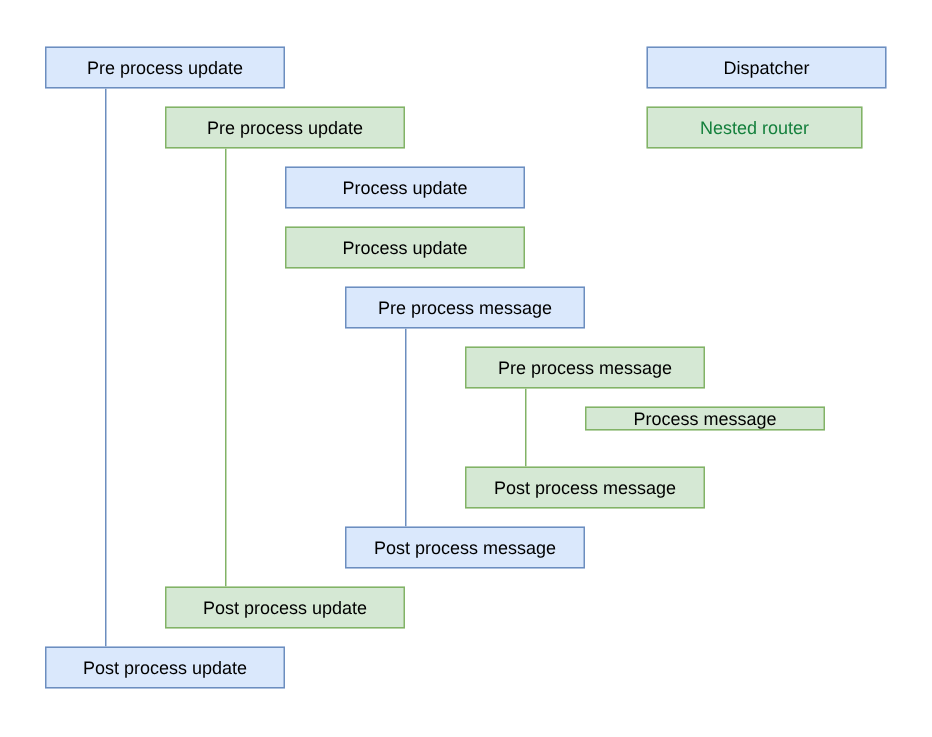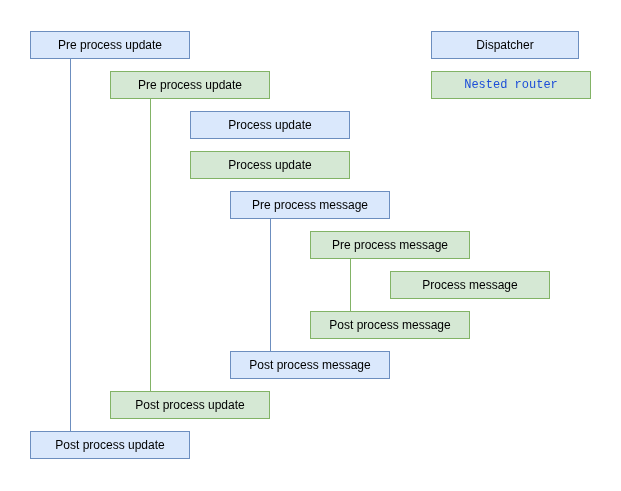--- a/index.html
+++ b/index.html
@@ -53,34 +53,34 @@
     </div>
     <div class="node" style="left: 190px; top: 151px; width: 160px; height: 28px; background: rgb(213, 232, 212); border-color: rgb(130, 179, 102); color: rgb(0, 0, 0);">
       <span>Process update</span>
     </div>
     <div class="node" style="left: 230px; top: 191px; width: 160px; height: 28px; background: rgb(218, 232, 252); border-color: rgb(108, 142, 191); color: rgb(0, 0, 0);">
       <span>Pre process message</span>
     </div>
     <div class="node" style="left: 310px; top: 231px; width: 160px; height: 28px; background: rgb(213, 232, 212); border-color: rgb(130, 179, 102); color: rgb(0, 0, 0);">
       <span>Pre process message</span>
     </div>
-    <div class="node" style="left: 390px; top: 271px; width: 160px; height: 28px; background: rgb(213, 232, 212); border-color: rgb(130, 179, 102); color: rgb(0, 0, 0); text-align: right;">
+    <div class="node" style="left: 390px; top: 271px; width: 160px; height: 16px; background: rgb(213, 232, 212); border-color: rgb(130, 179, 102); color: rgb(0, 0, 0); text-align: right;">
       <span>Process message</span>
     </div>
     <div class="node" style="left: 310px; top: 311px; width: 160px; height: 28px; background: rgb(213, 232, 212); border-color: rgb(130, 179, 102); color: rgb(0, 0, 0);">
       <span>Post process message</span>
     </div>
     <div class="node" style="left: 230px; top: 351px; width: 160px; height: 28px; background: rgb(218, 232, 252); border-color: rgb(108, 142, 191); color: rgb(0, 0, 0);">
       <span>Post process message</span>
     </div>
     <div class="node" style="left: 110px; top: 391px; width: 160px; height: 28px; background: rgb(213, 232, 212); border-color: rgb(130, 179, 102); color: rgb(0, 0, 0);">
       <span>Post process update</span>
     </div>
     <div class="node" style="left: 30px; top: 431px; width: 160px; height: 28px; background: rgb(218, 232, 252); border-color: rgb(108, 142, 191); color: rgb(0, 0, 0);">
       <span>Post process update</span>
     </div>
-    <div class="node" style="left: 431px; top: 31px; width: 148px; height: 28px; background: rgb(218, 232, 252); border-color: rgb(108, 142, 191); color: rgb(0, 0, 0);">
+    <div class="node" style="left: 431px; top: 31px; width: 160px; height: 28px; background: rgb(218, 232, 252); border-color: rgb(108, 142, 191); color: rgb(0, 0, 0);">
       <span>Dispatcher</span>
     </div>
-    <div class="node" style="left: 431px; top: 71px; width: 160px; height: 28px; background: rgb(213, 232, 212); border-color: rgb(130, 179, 102); color: #1d4ed8; font-family: Liberation Mono, monospace;">
+    <div class="node" style="left: 431px; top: 71px; width: 144px; height: 28px; background: rgb(213, 232, 212); border-color: rgb(130, 179, 102); color: #15803d;">
       <span>Nested router</span>
     </div>
   </div>
 
 </body></html>

